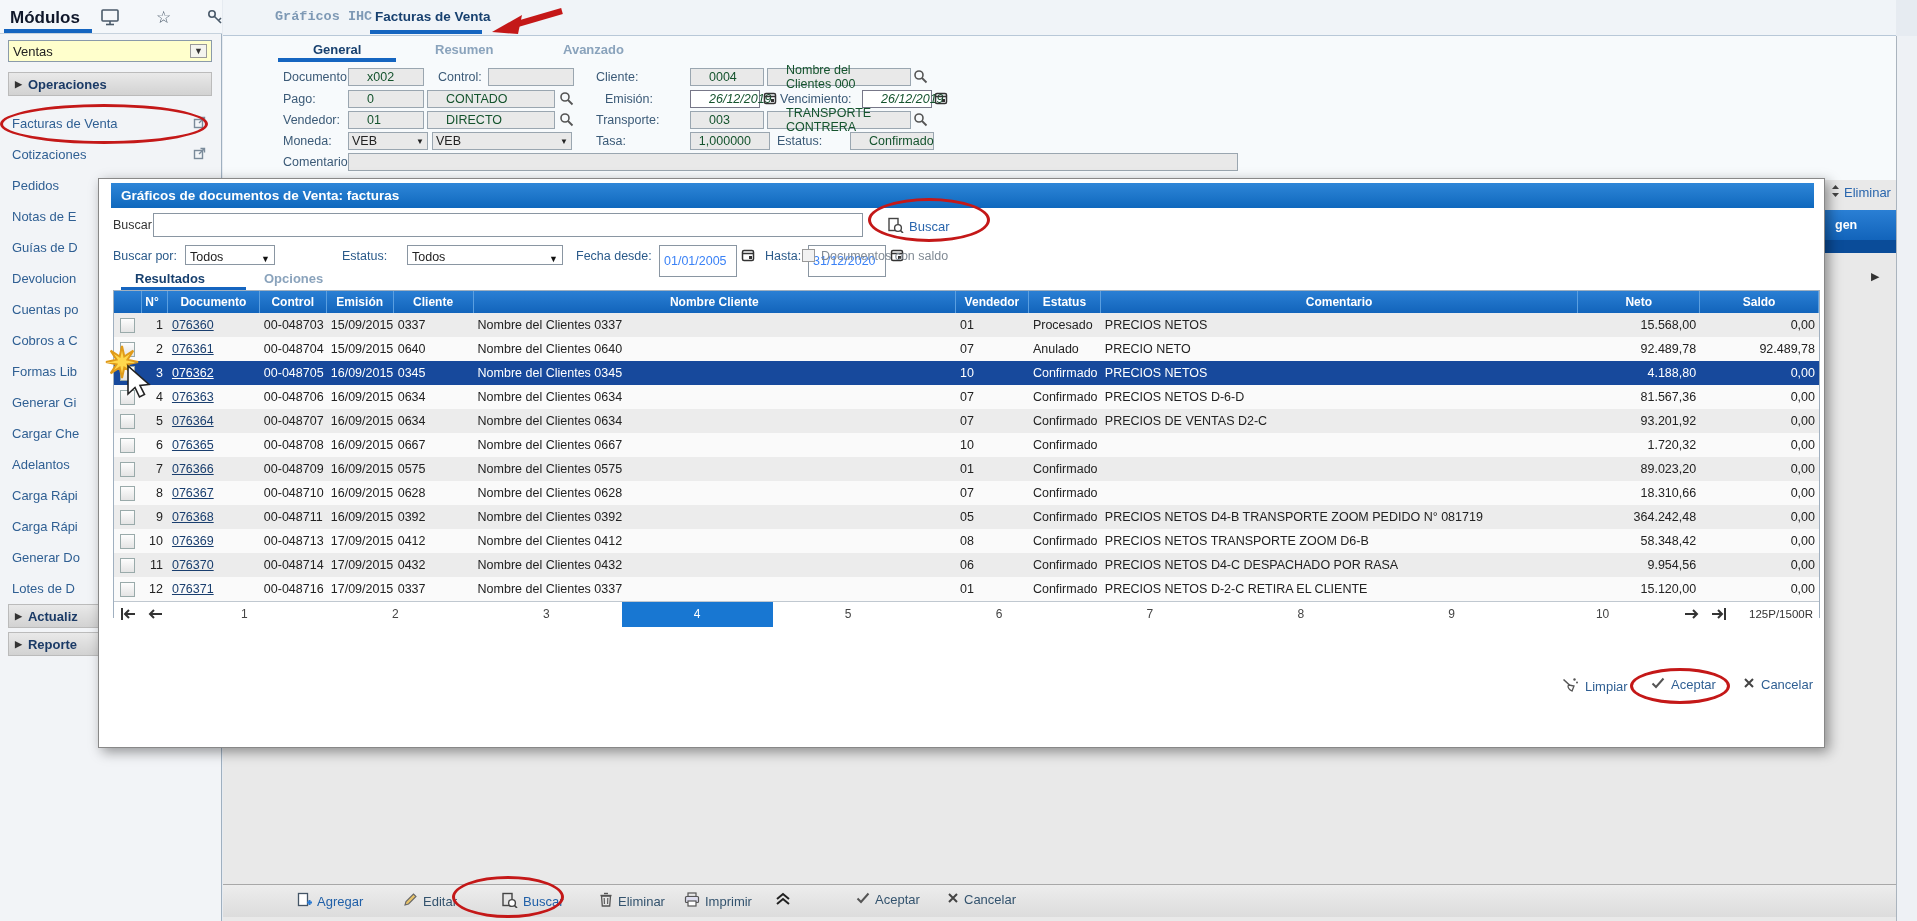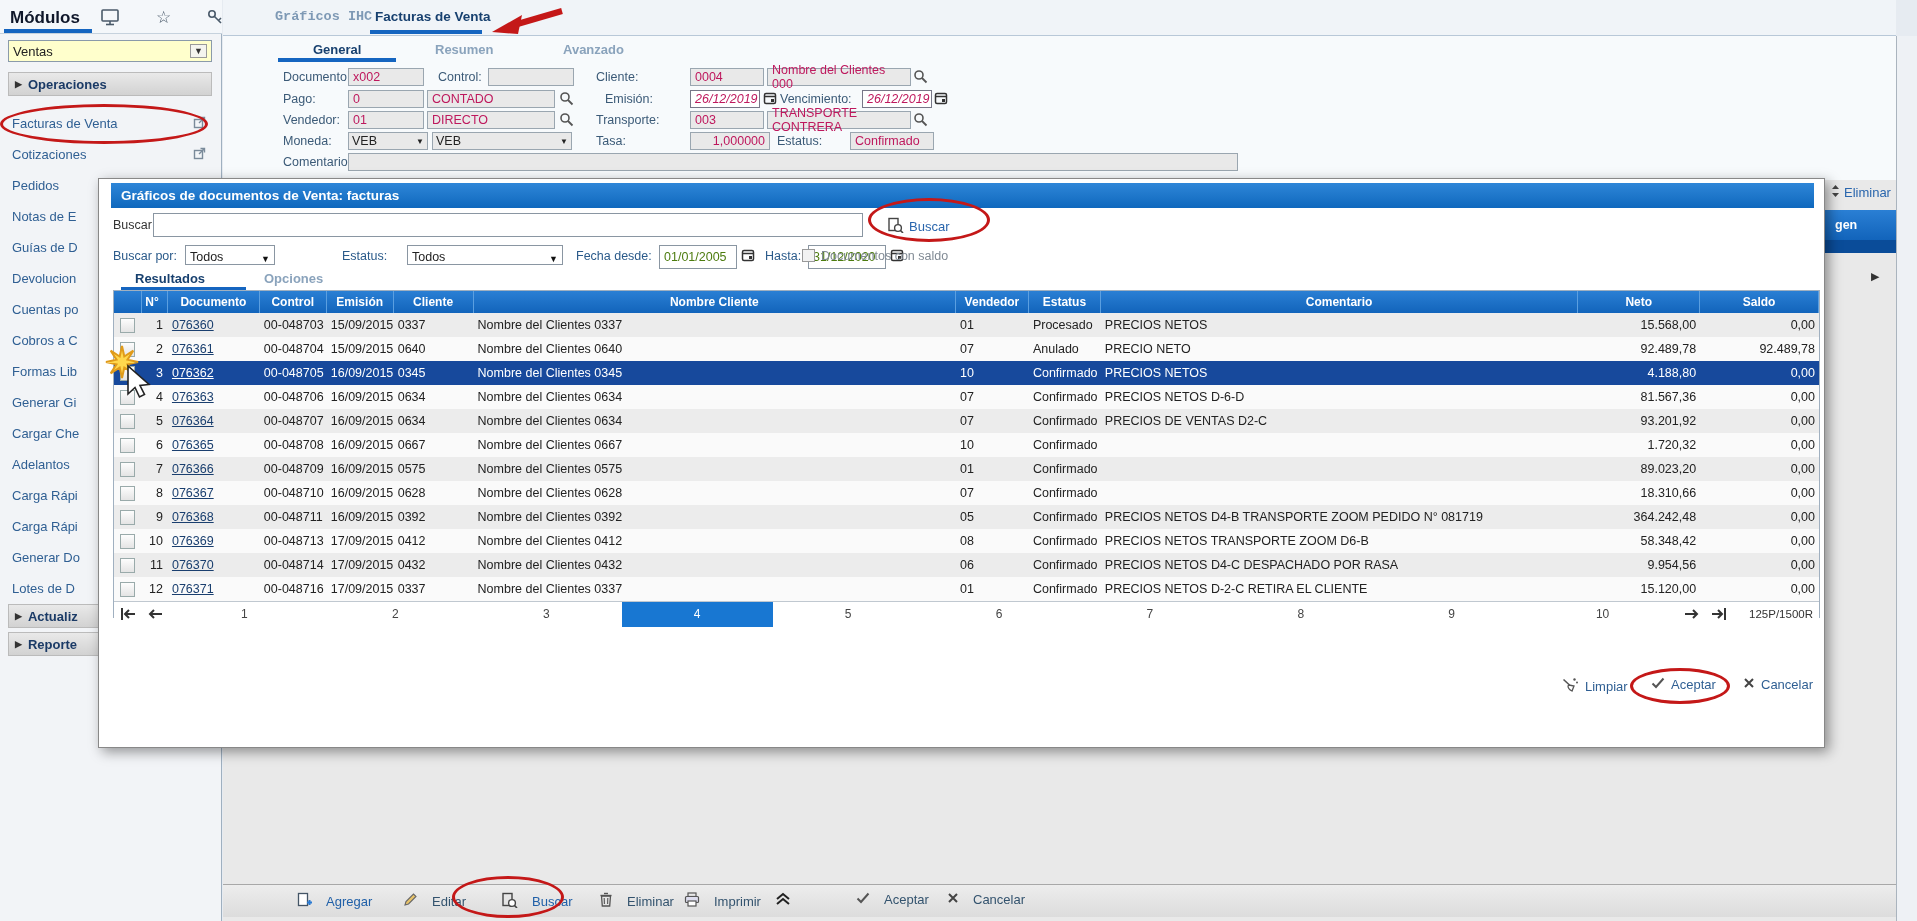--- a/index.html
+++ b/index.html
@@ -38,22 +38,22 @@
   .main-tab-inactive { left:52px; top:9px; font-size:13.5px; font-weight:bold; color:#7e99b5;font-family:Liberation Mono, monospace; }
   .main-tab-active { left:152px; top:9px; font-size:13.5px; font-weight:bold; color:#17406f; }
   .main-tab-underline { left:147px; top:30px; width:112px; height:4px; background:#1565c0; }
   #form-panel { left:0; top:36px; width:1673px; height:144px; background:#f7fafc; }
   .subtab { top:6px; font-size:13px; font-weight:bold; }
   .subtab.active { color:#17406f; }
   .subtab.idle { color:#8aa3bc; }
   .subtab-underline { left:55px; top:22px; width:118px; height:4px; background:#1565c0; }
   .flabel { font-size:12.5px; color:#3b5a77; }
   .inp { position:absolute; background:#e9e9e9; border:1px solid #9aa6b0;
-    font-size:12.5px; color:#be185d; display:flex; align-items:center;
-    padding:0 4px; height:18px; }
+    font-size:12.5px; color:#14532d; display:flex; align-items:center;
+    padding:0 18px; height:18px; }
   .inp.white { background:#fff; border:1px solid #778;font-style:italic; }
   .inp.num { justify-content:flex-end; }
   .sel { position:absolute; background:#e9e9e9; border:1px solid #9aa6b0;
     font-size:12.5px; color:#222; display:flex; align-items:center;
     padding:0 3px; height:18px; }
   .sel .arrow { margin-left:auto; font-size:8px; color:#222; }
   .icon-btn { position:absolute; cursor:pointer; }
 
   
   #rp-eliminar { left:1608px; top:184px; display:flex; align-items:center; gap:4px;
@@ -65,43 +65,43 @@
   #rp-caret { left:1648px; top:270px; font-size:11px; color:#333; }
 
   
   #right-rail { left:1896px; top:36px; width:21px; height:885px; background:#eef1f5;
     border-left:1px solid #aab4be; z-index:1; }
 
   
   #toolbar { left:223px; top:884px; width:1673px; height:33px;
     background:linear-gradient(#ededed,#dcdcdc); border-top:1px solid #a8a8a8;
     z-index:1; }
-  .tb-btn { position:absolute; top:7px; display:flex; align-items:center; gap:14px;
+  .tb-btn { position:absolute; top:7px; display:flex; align-items:center; gap:5px;
     font-size:13px; color:#33536e; cursor:pointer; }
   .tb-btn.blue { color:#2060a8; }
 
   
   #dialog { left:98px; top:178px; width:1727px; height:570px; background:#fff;
     border:1px solid #888; box-shadow:4px 4px 12px rgba(0,0,0,.4); z-index:50; }
   #dlg-title { left:12px; top:4px; width:1703px; height:25px;
     background:linear-gradient(#2e86d8,#0f68bd); color:#fff; font-size:13.5px;
     font-weight:bold; display:flex; align-items:center; padding:0 10px; }
   #dlg-search-label { left:14px; top:39px; font-size:12.5px; color:#333; }
   #dlg-search-input { left:54px; top:34px; width:710px; height:24px; background:#fff;
     border:1px solid #8a96a2; }
   #dlg-search-btn { left:788px; top:38px; display:flex; align-items:center; gap:5px;
     font-size:13px; color:#2a66ad; cursor:pointer; }
   .dlg-flabel { font-size:12.5px; color:#2a5a8a; }
   .dlg-sel { position:absolute; background:#fff; border:1px solid #8a96a2;
     font-size:12.5px; color:#222; display:flex; align-items:flex-end;
     padding:0 4px; height:20px; }
   .dlg-sel .arrow { margin-left:auto; font-size:9px; color:#111; }
   .dlg-date { position:absolute; background:#fff; border:1px solid #8a96a2;
-    font-size:12.5px; color:#4d7c0f; display:flex; align-items:center;
-    padding:0 4px; height:24px; }
+    font-size:12.5px; color:#3b82f6; display:flex; align-items:center;
+    padding:0 4px; height:32px; }
   #dlg-cb { left:703px; top:70px; width:13px; height:13px; background:#f2f2f2;
     border:1px solid #999; }
   #dlg-cb-label { left:722px; top:70px; font-size:12.5px; color:#808a94; }
   .dlg-tab { position:absolute; top:92px; font-size:13px; font-weight:bold; }
   .dlg-tab.active { color:#17406f; }
   .dlg-tab.idle { color:#8aa3bc; }
   #dlg-tab-underline { left:22px; top:108px; width:125px; height:4px; background:#1565c0; }
 
   #dlg-grid { left:14px; top:111px; width:1707px; height:328px; border:1px solid #a0b0c0;
     background:#fff; }

